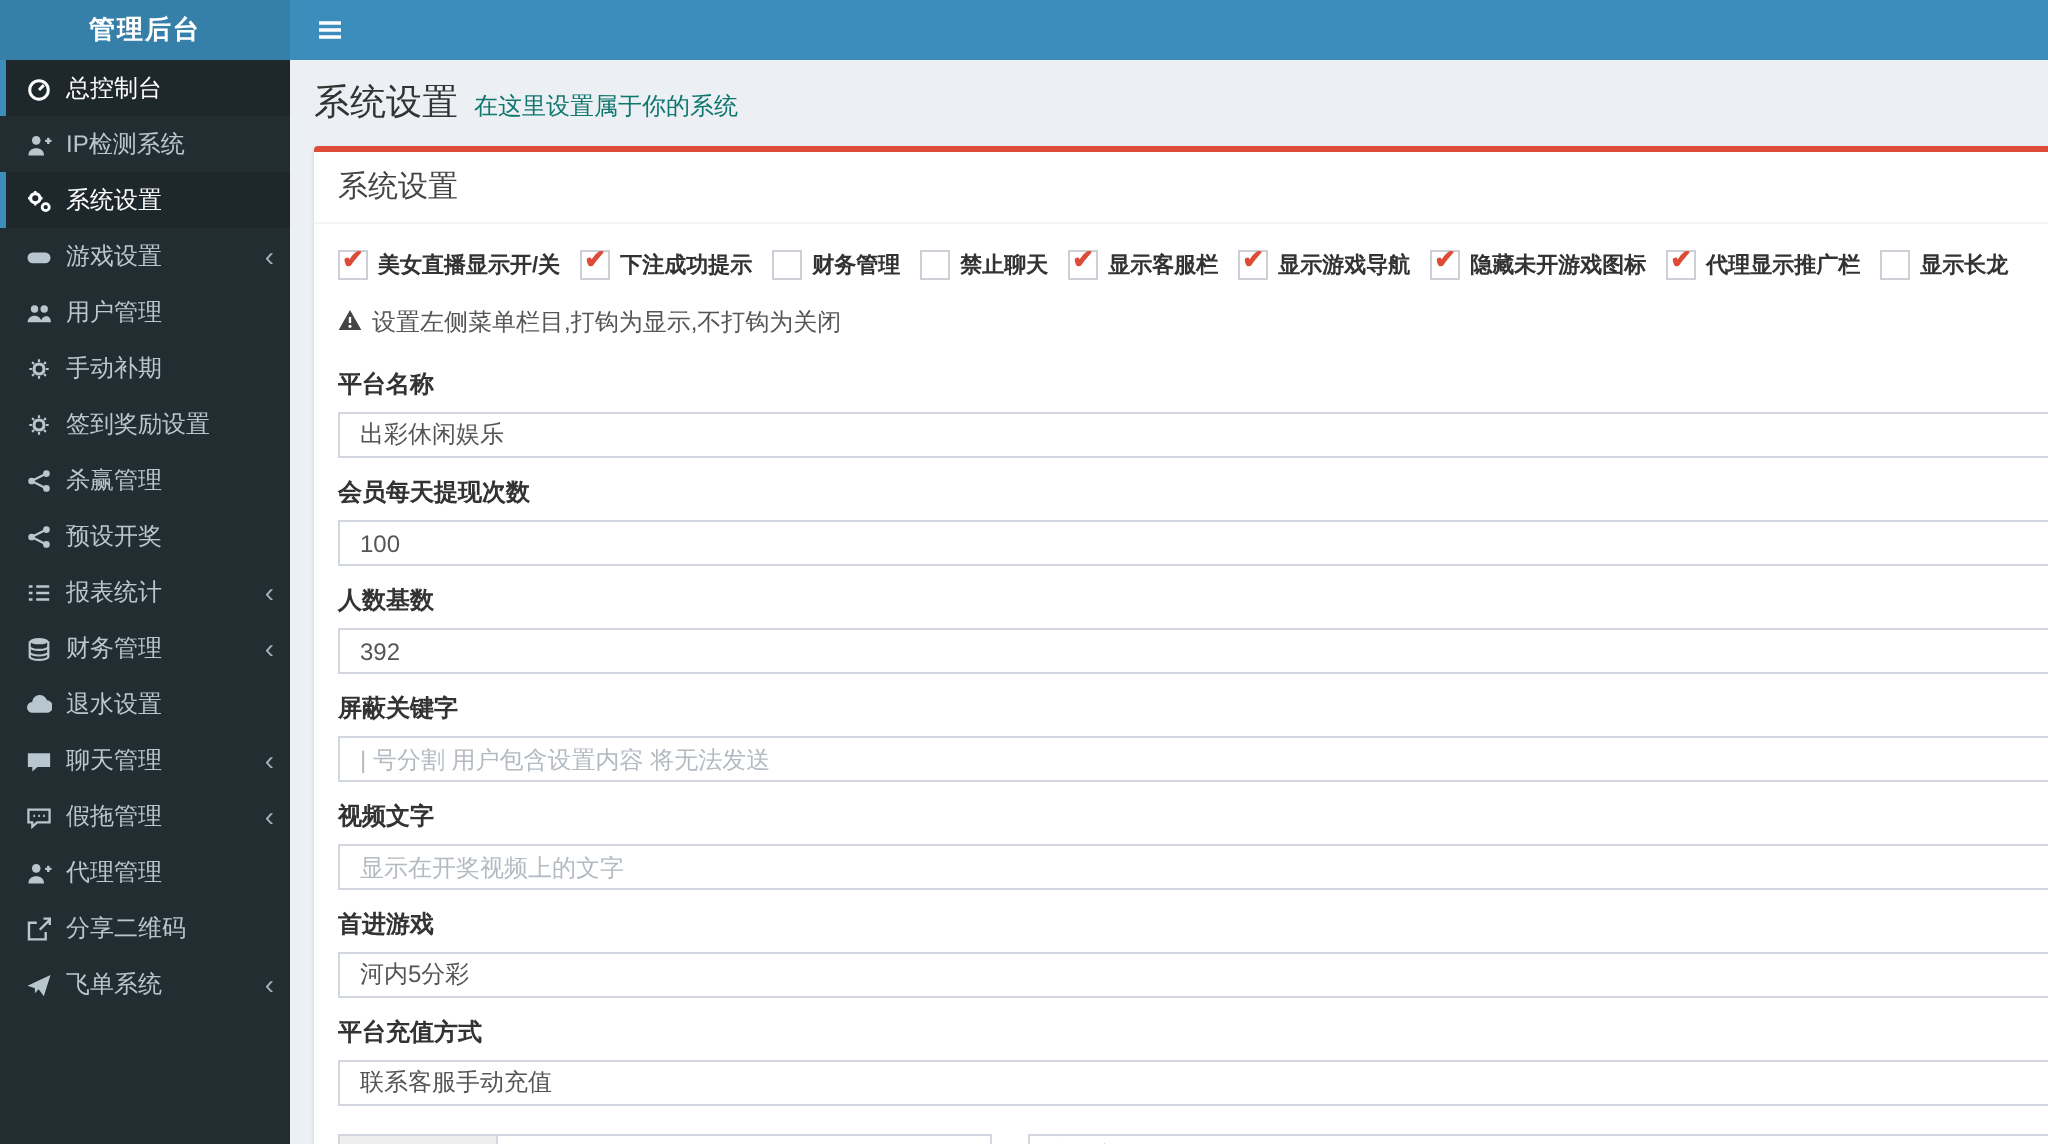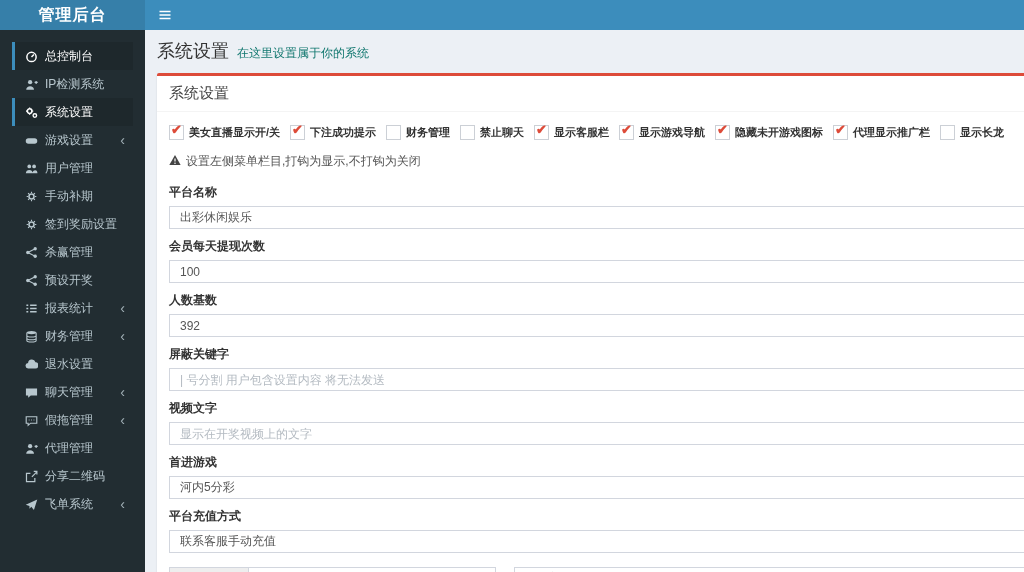--- a/index.html
+++ b/index.html
@@ -2,22 +2,22 @@
 <html><head>
 <meta charset="utf-8">
 <style>
   html,body{margin:0;padding:0}
   body{width:1024px;height:572px;overflow:hidden;position:relative;
        font-family:"Liberation Sans",sans-serif;background:#ecf0f5}
 
   
   .sidebar{position:absolute;left:0;top:0;width:145px;height:100%;background:#222d32;z-index:2}
   .logo{height:30px;line-height:30px;background:#367fa9;color:#fff;text-align:center;
-        font-size:16px;font-weight:bold;letter-spacing:1px}
-  .menu{padding:12px;margin:0}
+        font-size:13px;font-weight:bold;letter-spacing:1px}
+  .menu{padding:0;margin:0}
   .menu-item{height:28px;display:flex;align-items:center;gap:7px;padding:0 8px 0 9px;
              border-left:3px solid transparent;color:#b8c7ce;font-size:12px;cursor:pointer}
   .menu-item.active{background:#1e282c;border-left-color:#3c8dbc;color:#fff}
   .mi{width:14px;height:14px;display:inline-flex;align-items:center;justify-content:center;flex:0 0 14px}
   .mi svg{width:13px;height:13px;display:block}
   .chev{margin-left:auto;font-size:14px;line-height:1;color:inherit;opacity:.85}
 
   
   .main{position:absolute;left:145px;top:0;width:879px;height:100%}
   .navbar{height:30px;background:#3c8dbc}

